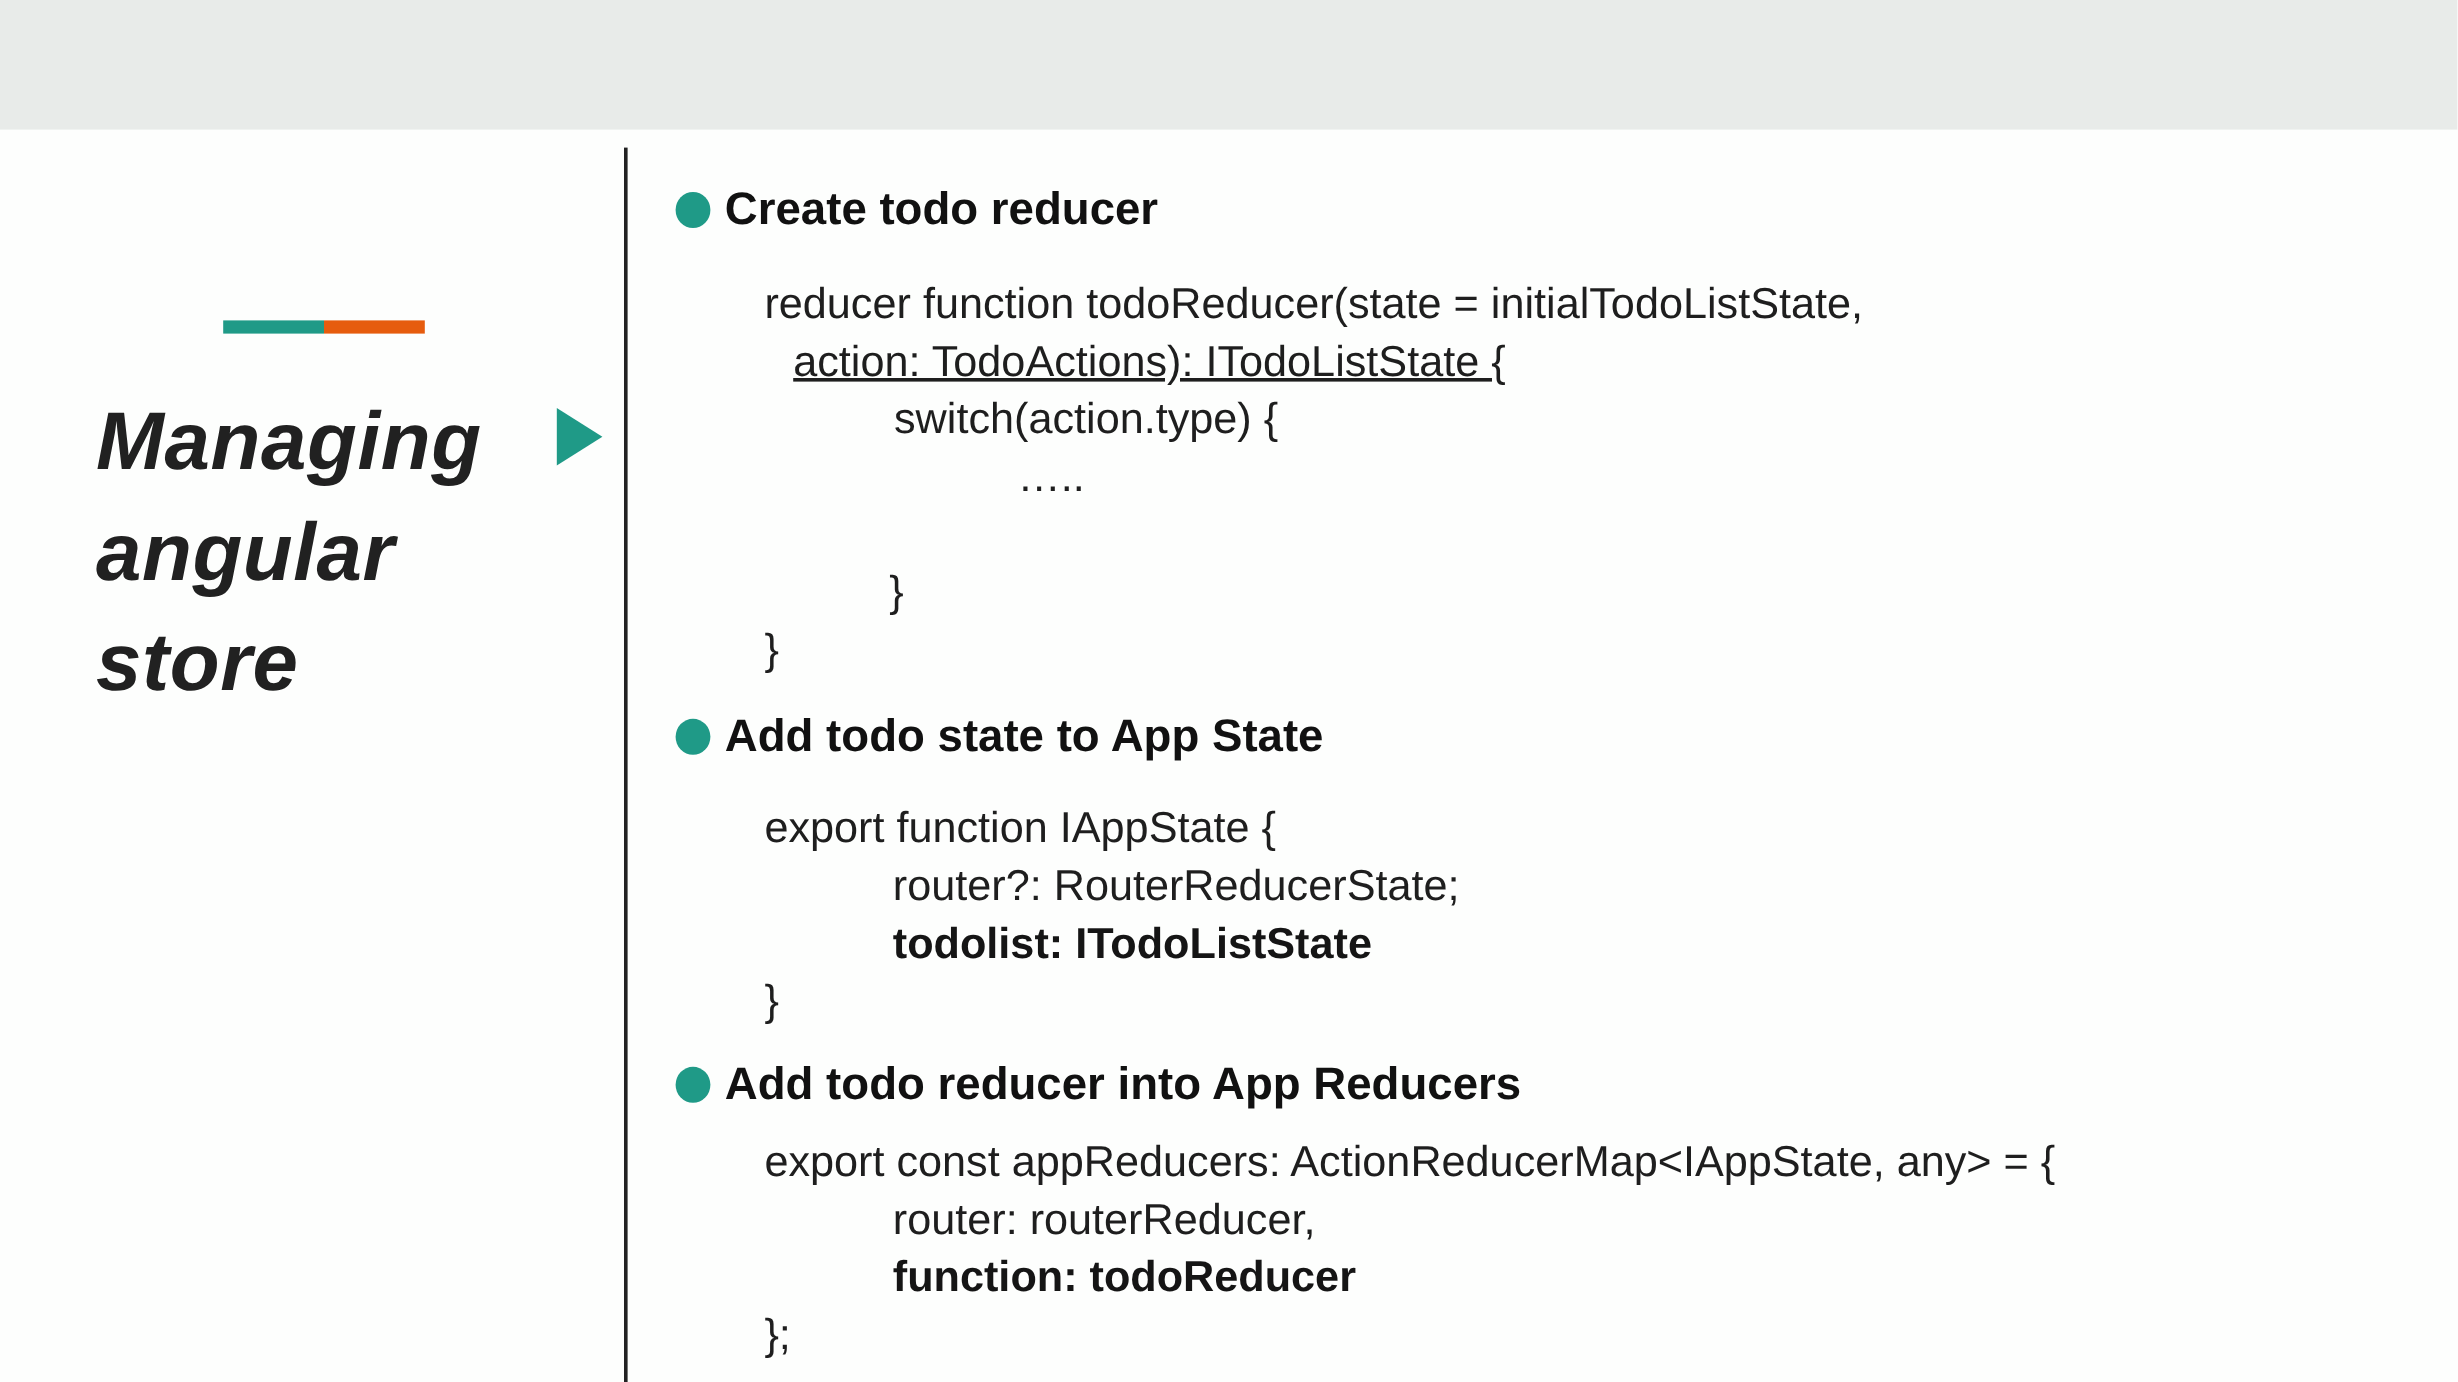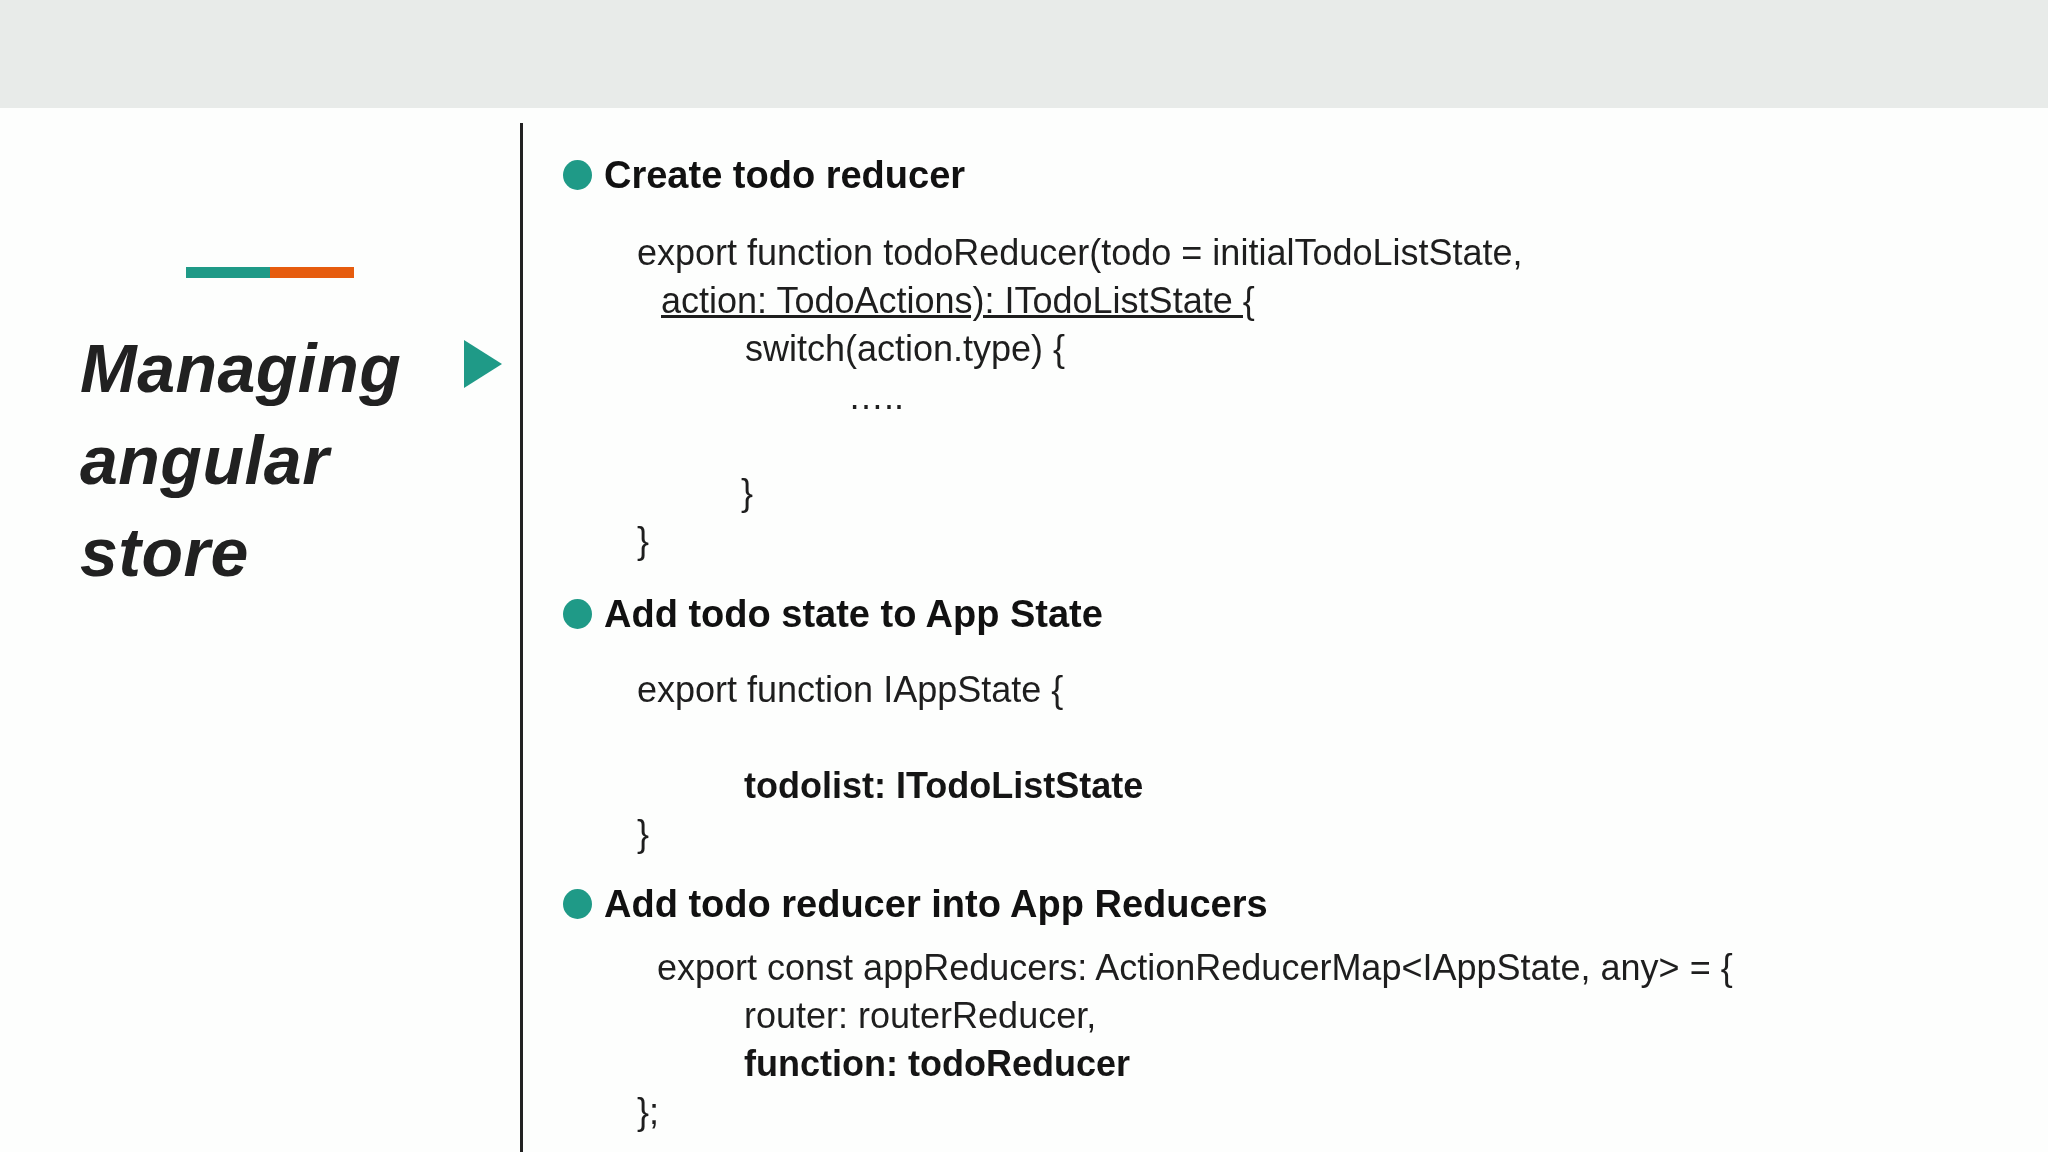--- a/index.html
+++ b/index.html
@@ -100,33 +100,34 @@
     <div>angular</div>
     <div>store</div>
   </div>
 
   <div class="play-triangle"></div>
 
   <div class="vrule"></div>
 
   <div class="bullet-dot" style="top:160px;"></div>
   <div class="heading" style="top:151px;">Create todo reducer</div>
-  <div class="code-line" style="left:637px; top:229px;">export function todoReducer(todo = initialTodoListState,</div>
+  <div class="code-line" style="left:637px; top:229px;">reducer function todoReducer(state = initialTodoListState,</div>
   <div class="code-line" style="left:661px; top:277px;text-decoration:underline;">action: TodoActions): ITodoListState {</div>
   <div class="code-line" style="left:745px; top:325px;">switch(action.type) {</div>
   <div class="code-line" style="left:848px; top:373px;">…..</div>
   <div class="code-line" style="left:741px; top:469px;">}</div>
   <div class="code-line" style="left:637px; top:517px;">}</div>
 
   <div class="bullet-dot" style="top:599px;"></div>
   <div class="heading" style="top:590px;">Add todo state to App State</div>
   <div class="code-line" style="left:637px; top:666px;">export function IAppState {</div>
+  <div class="code-line" style="left:744px; top:714px;">router?: RouterReducerState;</div>
   <div class="code-line bold" style="left:744px; top:762px;">todolist: ITodoListState</div>
   <div class="code-line" style="left:637px; top:810px;">}</div>
 
   <div class="bullet-dot" style="top:889px;"></div>
   <div class="heading" style="top:880px;">Add todo reducer into App Reducers</div>
-  <div class="code-line" style="left:637px; top:944px;margin-left:20px;">export const appReducers: ActionReducerMap&lt;IAppState, any&gt; = {</div>
+  <div class="code-line" style="left:637px; top:944px;">export const appReducers: ActionReducerMap&lt;IAppState, any&gt; = {</div>
   <div class="code-line" style="left:744px; top:992px;">router: routerReducer,</div>
   <div class="code-line bold" style="left:744px; top:1040px;">function: todoReducer</div>
   <div class="code-line" style="left:637px; top:1088px;">};</div>
 
 </div>
 
 </body></html>

